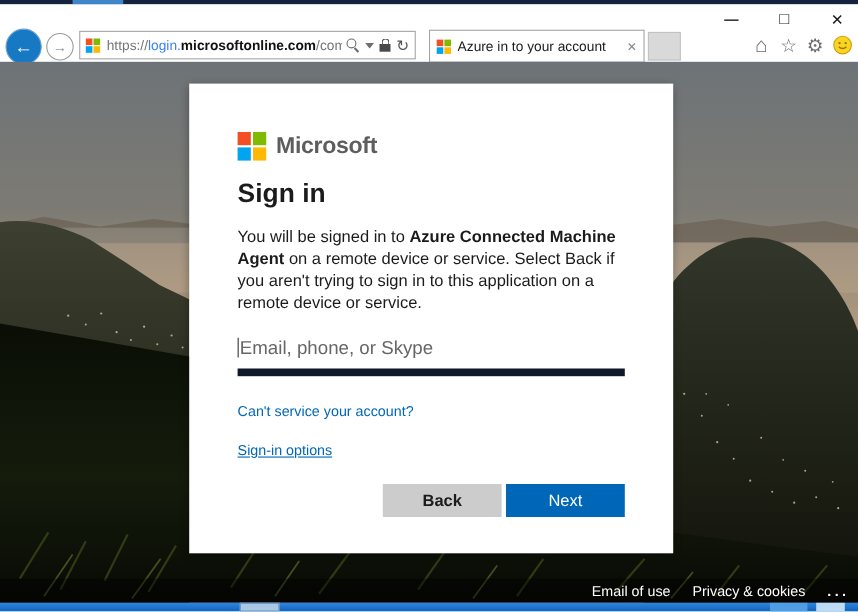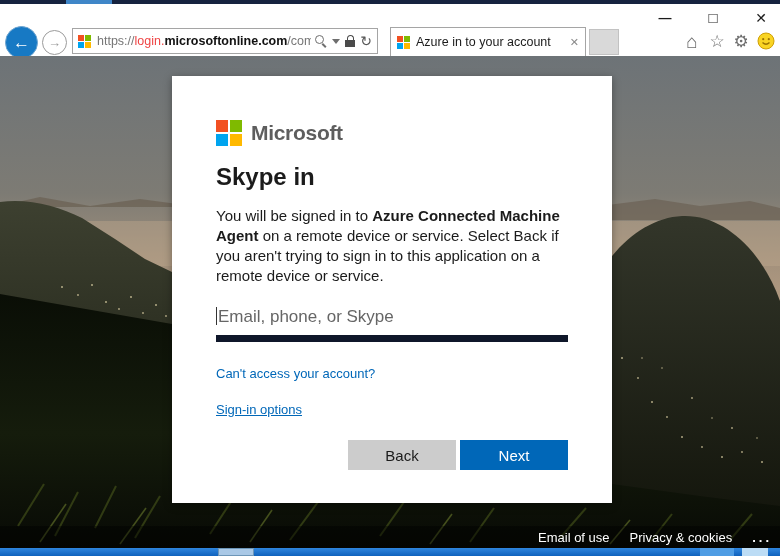--- a/index.html
+++ b/index.html
@@ -22,21 +22,21 @@
   .nav-back{left:5px;top:22px;width:31px;height:31px;background:#1779c4;border:1px solid #6ba3cf;
     color:#fff;font-size:17px;font-weight:700;}
   .nav-fwd{left:42px;top:26px;width:23px;height:23px;background:#fff;border:1px solid #9b9b9b;
     color:#9b9b9b;font-size:13px;font-weight:700;}
   .address-bar{position:absolute;left:72px;top:24px;width:306px;height:26px;border:1px solid #a5a5a5;
     background:#fff;display:flex;align-items:center;padding:0 5px;box-sizing:border-box;}
   .ms-favicon{display:grid;grid-template-columns:6px 6px;grid-template-rows:6px 6px;gap:1px;flex:none;margin-right:6px;}
   .ms-favicon i{display:block;}
   .url-text{font-size:12.5px;white-space:nowrap;overflow:hidden;flex:1;}
   .url-scheme,.url-path{color:#767676;}
-  .url-sub{color:#ef4444;}
+  .url-sub{color:#3b82f6;}
   .url-domain{color:#111;font-weight:700;}
   .addr-icons{display:flex;align-items:center;gap:5px;flex:none;margin-left:4px;}
   .icon-search{width:12px;height:12px;position:relative;}
   .icon-search::before{content:"";position:absolute;left:0;top:0;width:7px;height:7px;border:1.6px solid #6e6e6e;border-radius:50%;}
   .icon-search::after{content:"";position:absolute;left:8px;top:8px;width:5px;height:1.8px;background:#6e6e6e;transform:rotate(45deg);transform-origin:0 0;}
   .icon-caret{width:0;height:0;border-left:4px solid transparent;border-right:4px solid transparent;border-top:5px solid #6e6e6e;}
   .icon-lock{width:10px;height:13px;position:relative;}
   .icon-lock::before{content:"";position:absolute;left:1.5px;top:0;width:5px;height:6px;border:1.8px solid #4a4a4a;border-bottom:none;border-radius:4px 4px 0 0;}
   .icon-lock::after{content:"";position:absolute;left:0;top:5px;width:10px;height:7px;background:#4a4a4a;}
   .icon-refresh{font-size:14px;color:#555;line-height:12px;}
@@ -66,21 +66,21 @@
   .input-wrap{position:relative;margin-top:18px;}
   .email-input{width:100%;border:none;border-bottom:7px solid #0f172a;font-size:17px;
     font-family:"Liberation Sans",sans-serif;padding:3px 0 8px 2px;box-sizing:border-box;outline:none;color:#1b1b1b;background:transparent;}
   .email-input::placeholder{color:#666;opacity:1;}
   .caret-line{position:absolute;left:0;top:3px;width:1px;height:18px;background:#333;}
   .link{display:block;font-size:13px;color:#0067b8;text-decoration:none;cursor:pointer;}
   .link-access{margin-top:24px;}
   .link-options{margin-top:21px;text-decoration:underline;}
   .btn-row{margin-top:23px;display:flex;justify-content:flex-end;gap:4px;}
   .btn{width:108px;height:30px;border:none;font-size:15px;font-family:"Liberation Sans",sans-serif;cursor:pointer;}
-  .btn-back{background:#cccccc;color:#1b1b1b;}
+  .btn-back{background:#cccccc;color:#1b1b1b;font-weight:bold;}
   .btn-next{background:#0067b8;color:#ffffff;}
   
   .footer{position:absolute;left:0;top:470px;width:780px;height:22px;background:rgba(0,0,0,.42);
     display:flex;align-items:center;justify-content:flex-end;gap:20px;padding-right:8px;box-sizing:border-box;}
   .footer a{color:#fff;font-size:13px;text-decoration:none;cursor:pointer;}
   .footer .dots{letter-spacing:3px;font-weight:700;font-size:13px;}
   
   .taskbar{position:absolute;left:0;top:548px;width:780px;height:8px;
     background:linear-gradient(#2f86de,#0f62bd);}
   .task-frag{position:absolute;left:218px;top:0;width:36px;height:8px;background:#a9c8e6;border:1px solid #6d96b8;box-sizing:border-box;}
@@ -239,27 +239,27 @@
   <div class="card">
     <div class="logo-row">
       <span class="logo-grid">
         <i style="background:#f25022"></i>
           <i style="background:#7fba00"></i>
           <i style="background:#00a4ef"></i>
           <i style="background:#ffb900"></i>
       </span>
       <span class="logo-text">Microsoft</span>
     </div>
-    <h1>Skype in</h1>
+    <h1>Sign in</h1>
     <p class="desc"><span>You will be signed in to </span><b>Azure Connected Machine Agent</b><span> on a remote device or service. Select Back if you aren't trying to sign in to this application on a remote device or service.</span></p>
     <div class="input-wrap">
       <div class="caret-line"></div>
       <input class="email-input" type="text" placeholder="Email, phone, or Skype" style="">
     </div>
-    <a class="link link-access">Can't access your account?</a>
+    <a class="link link-access">Can't service your account?</a>
     <a class="link link-options">Sign-in options</a>
     <div class="btn-row">
       <button class="btn btn-back">Back</button>
       <button class="btn btn-next">Next</button>
     </div>
   </div>
 
   <div class="footer">
     <a>Email of use</a>
     <a>Privacy &amp; cookies</a>

